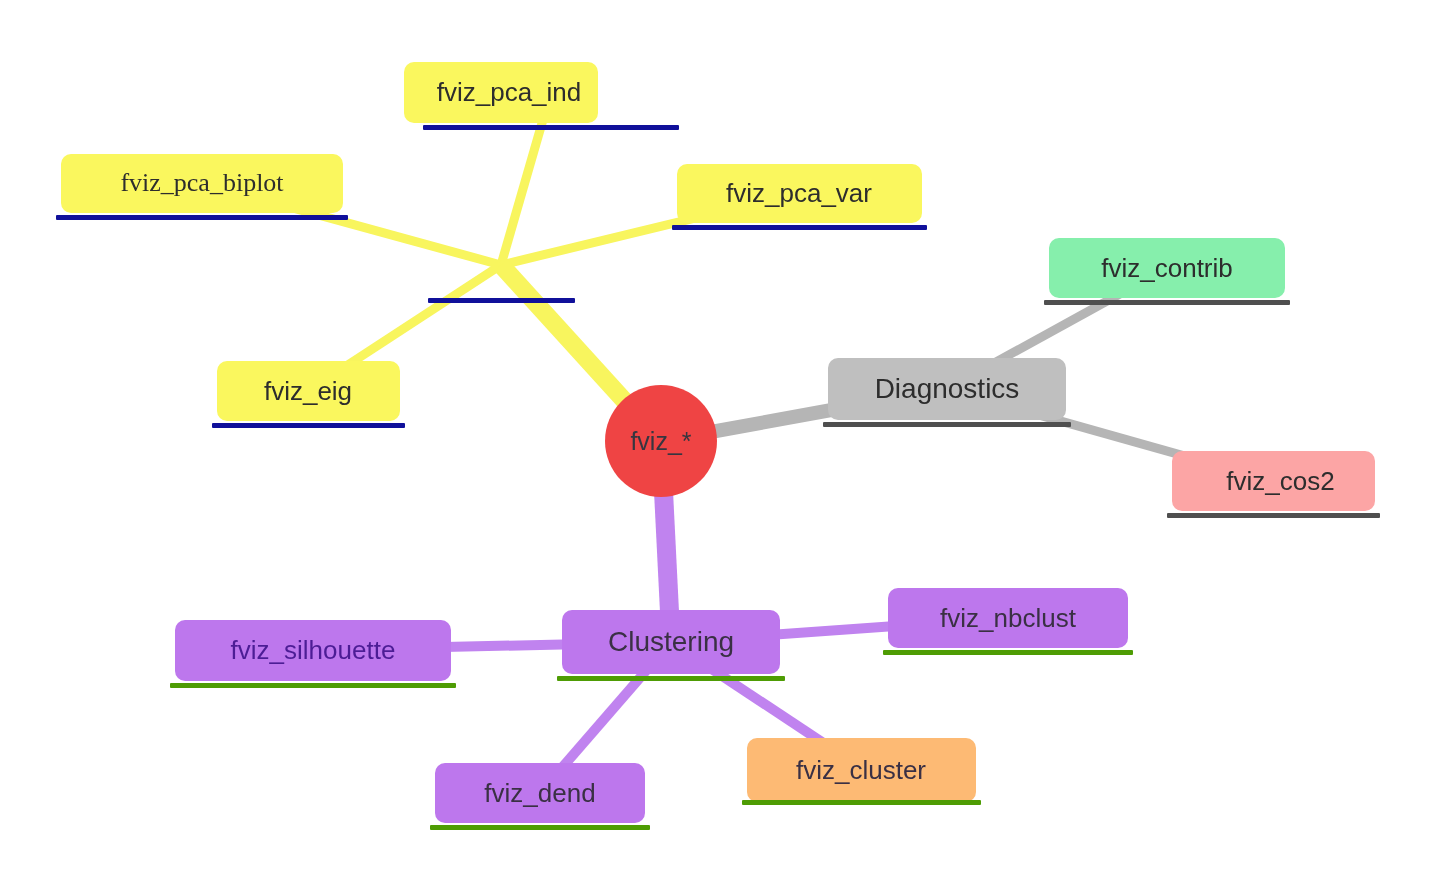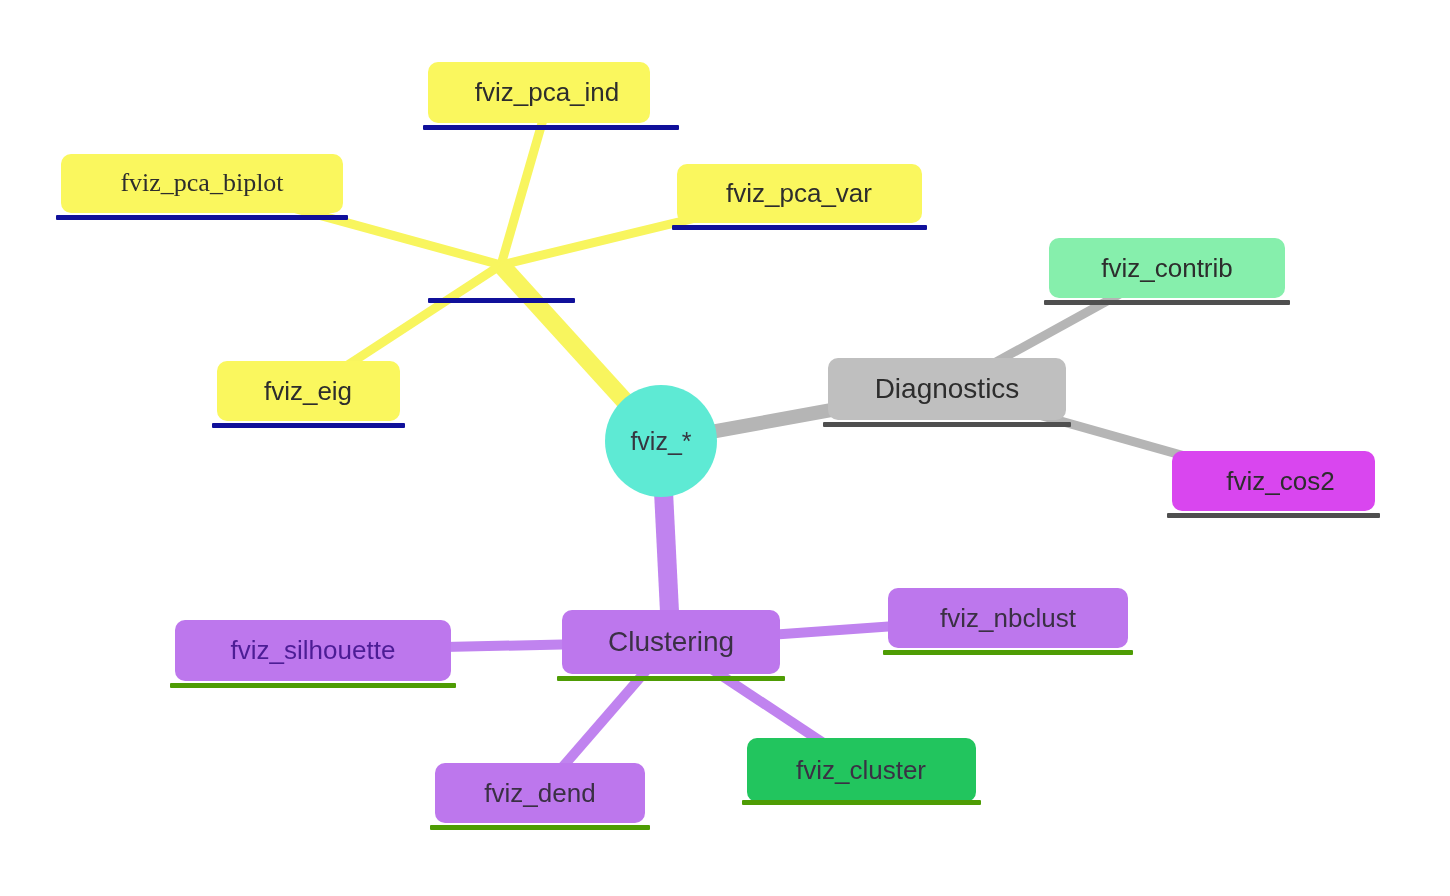--- a/index.html
+++ b/index.html
@@ -67,25 +67,25 @@
       <line x1="661" y1="441" x2="501" y2="265" stroke="#f8f55e" stroke-width="18"></line>
       <line x1="661" y1="441" x2="947" y2="389" stroke="#b5b5b5" stroke-width="14"></line>
       <line x1="947" y1="389" x2="1167" y2="268" stroke="#b5b5b5" stroke-width="9"></line>
       <line x1="947" y1="389" x2="1273" y2="481" stroke="#b5b5b5" stroke-width="9"></line>
       <line x1="661" y1="441" x2="671" y2="642" stroke="#c083ef" stroke-width="19"></line>
       <line x1="671" y1="642" x2="313" y2="650" stroke="#c083ef" stroke-width="10"></line>
       <line x1="671" y1="642" x2="1008" y2="618" stroke="#c083ef" stroke-width="10"></line>
       <line x1="671" y1="642" x2="540" y2="793" stroke="#c083ef" stroke-width="10"></line>
       <line x1="671" y1="642" x2="861" y2="768" stroke="#c083ef" stroke-width="10"></line>
     </svg>
-<div class="node-box node-root" style="left: 605px; top: 385px; width: 112px; height: 112px; background: #5eead4; color: rgb(54, 54, 64); text-align: right;">
+<div class="node-box node-root" style="left: 605px; top: 385px; width: 112px; height: 112px; background: #ef4444; color: rgb(54, 54, 64); text-align: right;">
       <span class="node-label">fviz_*</span>
     </div>
     <div class="node-underline" style="left: 427.5px; top: 298px; width: 147px; background: rgb(16, 16, 154);"></div>
-    <div class="node-box node-leaf" style="left: 428px; top: 61.5px; width: 222px; height: 61px; background: rgb(250, 247, 94); color: rgb(45, 45, 45); padding-left: 16px;">
+    <div class="node-box node-leaf" style="left: 404px; top: 61.5px; width: 194px; height: 61px; background: rgb(250, 247, 94); color: rgb(45, 45, 45); padding-left: 16px;">
       <span class="node-label">fviz_pca_ind</span>
     </div>
     <div class="node-underline" style="left: 423px; top: 124.5px; width: 256px; background: rgb(16, 16, 154);"></div>
     <div class="node-box node-leaf" style="left: 61px; top: 153.5px; width: 282px; height: 59px; background: rgb(250, 247, 94); color: rgb(45, 45, 45); font-family: Liberation Serif, serif;">
       <span class="node-label">fviz_pca_biplot</span>
     </div>
     <div class="node-underline" style="left: 56px; top: 214.5px; width: 292px; background: rgb(16, 16, 154);"></div>
     <div class="node-box node-leaf" style="left: 676.5px; top: 163.5px; width: 245px; height: 59px; background: rgb(250, 247, 94); color: rgb(45, 45, 45);">
       <span class="node-label">fviz_pca_var</span>
     </div>
@@ -95,37 +95,37 @@
     </div>
     <div class="node-underline" style="left: 211.5px; top: 423px; width: 193px; background: rgb(16, 16, 154);"></div>
     <div class="node-box node-branch" style="left: 828px; top: 358px; width: 238px; height: 62px; background: rgb(191, 191, 191); color: rgb(45, 45, 45);">
       <span class="node-label">Diagnostics</span>
     </div>
     <div class="node-underline" style="left: 823px; top: 422px; width: 248px; background: rgb(79, 79, 79);"></div>
     <div class="node-box node-leaf" style="left: 1049px; top: 238px; width: 236px; height: 60px; background: #86efac; color: rgb(45, 45, 45);">
       <span class="node-label">fviz_contrib</span>
     </div>
     <div class="node-underline" style="left: 1044px; top: 300px; width: 246px; background: rgb(79, 79, 79);"></div>
-    <div class="node-box node-leaf" style="left: 1171.5px; top: 451px; width: 203px; height: 60px; background: #d946ef; color: rgb(45, 45, 45); padding-left: 15px;">
+    <div class="node-box node-leaf" style="left: 1171.5px; top: 451px; width: 203px; height: 60px; background: #fca5a5; color: rgb(45, 45, 45); padding-left: 15px;">
       <span class="node-label">fviz_cos2</span>
     </div>
     <div class="node-underline" style="left: 1166.5px; top: 513px; width: 213px; background: rgb(79, 79, 79);"></div>
     <div class="node-box node-branch" style="left: 562px; top: 610px; width: 218px; height: 64px; background: rgb(189, 119, 237); color: rgb(58, 48, 68);">
       <span class="node-label">Clustering</span>
     </div>
     <div class="node-underline" style="left: 557px; top: 676px; width: 228px; background: rgb(78, 156, 4);"></div>
     <div class="node-box node-leaf" style="left: 175px; top: 619.5px; width: 276px; height: 61px; background: rgb(189, 119, 237); color: #4c1d95;">
       <span class="node-label">fviz_silhouette</span>
     </div>
     <div class="node-underline" style="left: 170px; top: 682.5px; width: 286px; background: rgb(78, 156, 4);"></div>
     <div class="node-box node-leaf" style="left: 888px; top: 588px; width: 240px; height: 60px; background: rgb(189, 119, 237); color: rgb(58, 48, 68);">
       <span class="node-label">fviz_nbclust</span>
     </div>
     <div class="node-underline" style="left: 883px; top: 650px; width: 250px; background: rgb(78, 156, 4);"></div>
     <div class="node-box node-leaf" style="left: 435px; top: 763px; width: 210px; height: 60px; background: rgb(189, 119, 237); color: rgb(58, 48, 68);">
       <span class="node-label">fviz_dend</span>
     </div>
     <div class="node-underline" style="left: 430px; top: 825px; width: 220px; background: rgb(78, 156, 4);"></div>
-    <div class="node-box node-leaf" style="left: 746.5px; top: 738px; width: 229px; height: 64px; background: #22c55e; color: rgb(58, 48, 68);">
+    <div class="node-box node-leaf" style="left: 746.5px; top: 738px; width: 229px; height: 64px; background: #fdba74; color: rgb(58, 48, 68);">
       <span class="node-label">fviz_cluster</span>
     </div>
     <div class="node-underline" style="left: 741.5px; top: 800px; width: 239px; background: rgb(78, 156, 4);"></div>
   </div>
 
 </body></html>

